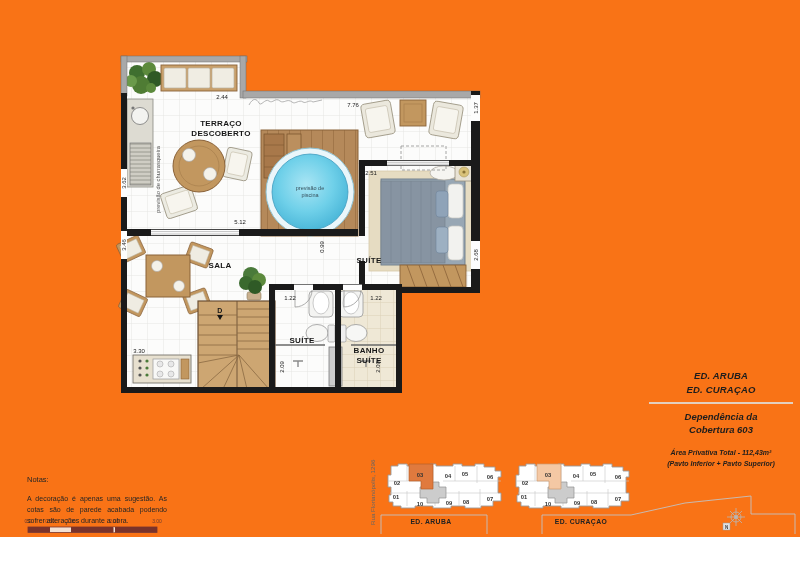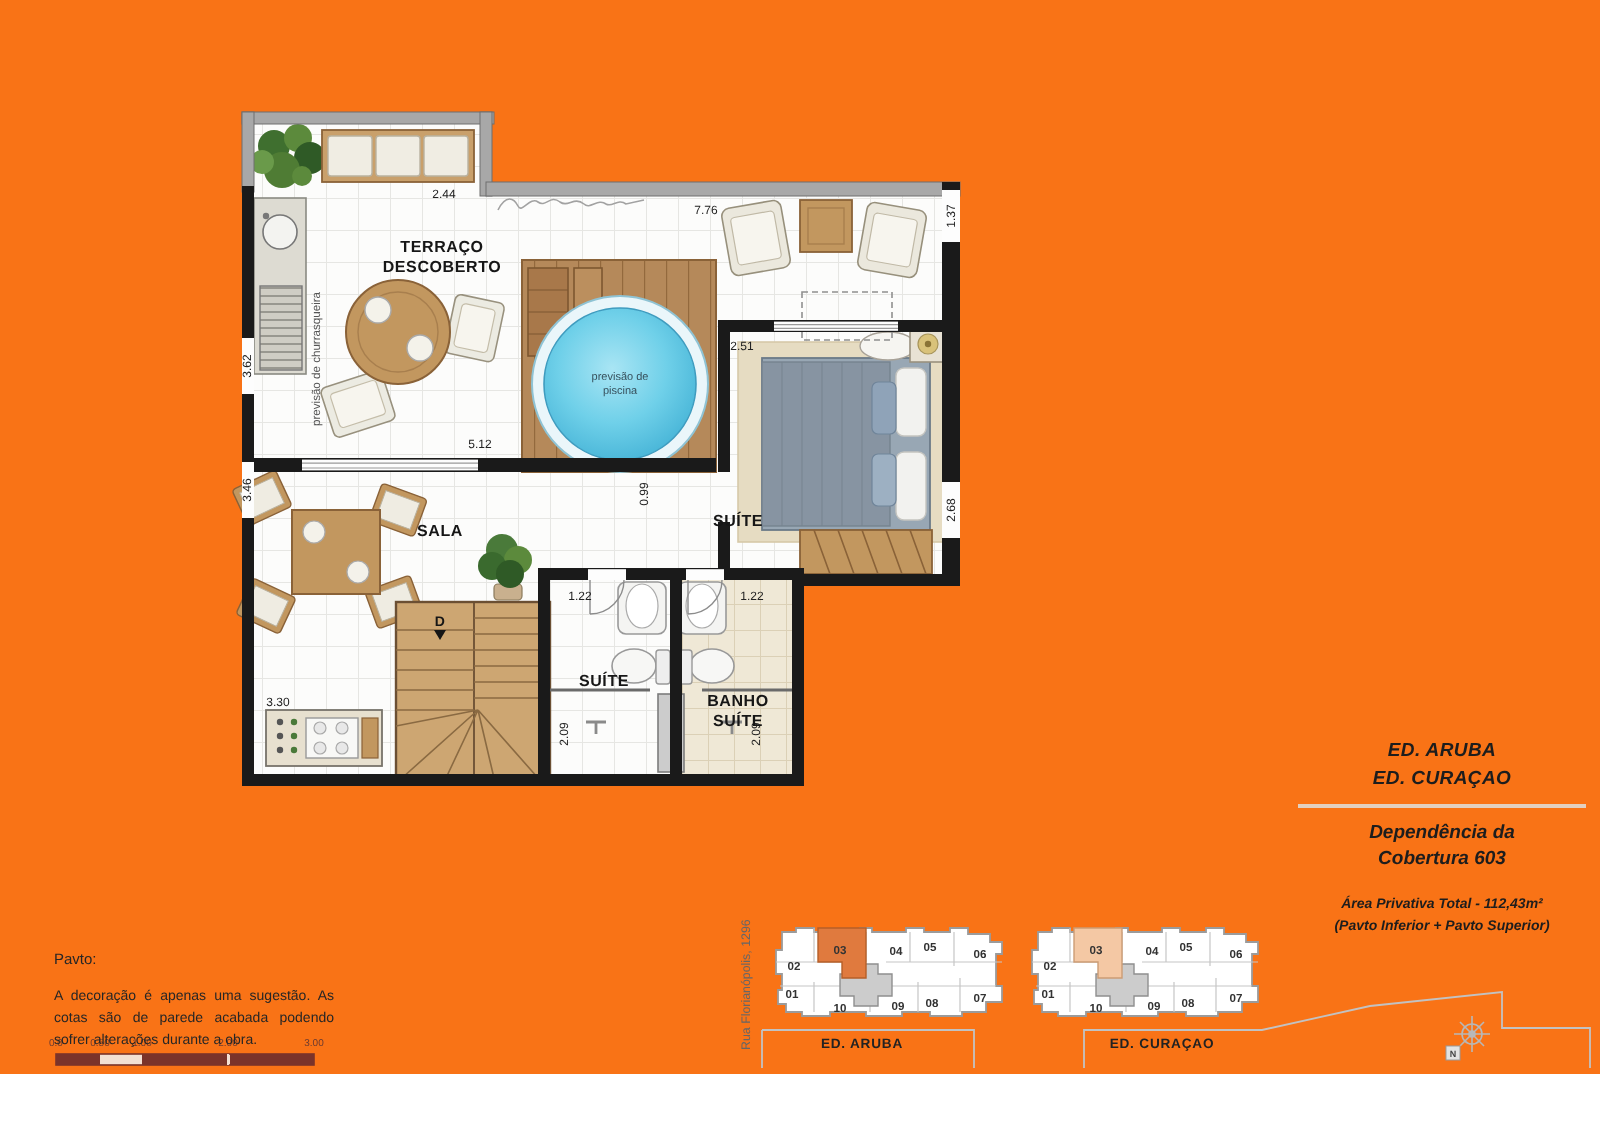--- a/index.html
+++ b/index.html
@@ -346,17 +346,17 @@
   <div class="tb-b">ED. ARUBA</div>
   <div class="tb-b">ED. CURAÇAO</div>
   <div class="tb-rule"></div>
   <div class="tb-u">Dependência da</div>
   <div class="tb-u">Cobertura 603</div>
   <div class="tb-a">Área Privativa Total - 112,43m²</div>
   <div class="tb-a" style="margin-top:0;">(Pavto Inferior + Pavto Superior)</div>
 </div>
 
 <div class="notes">
-  <div class="notes-h">Pavto:</div>
+  <div class="notes-h">Notas:</div>
   <div class="notes-b">A decoração é apenas uma sugestão. As cotas são de parede acabada podendo sofrer alterações durante a obra.</div>
 </div>
 
 </div>
 
 </body></html>

